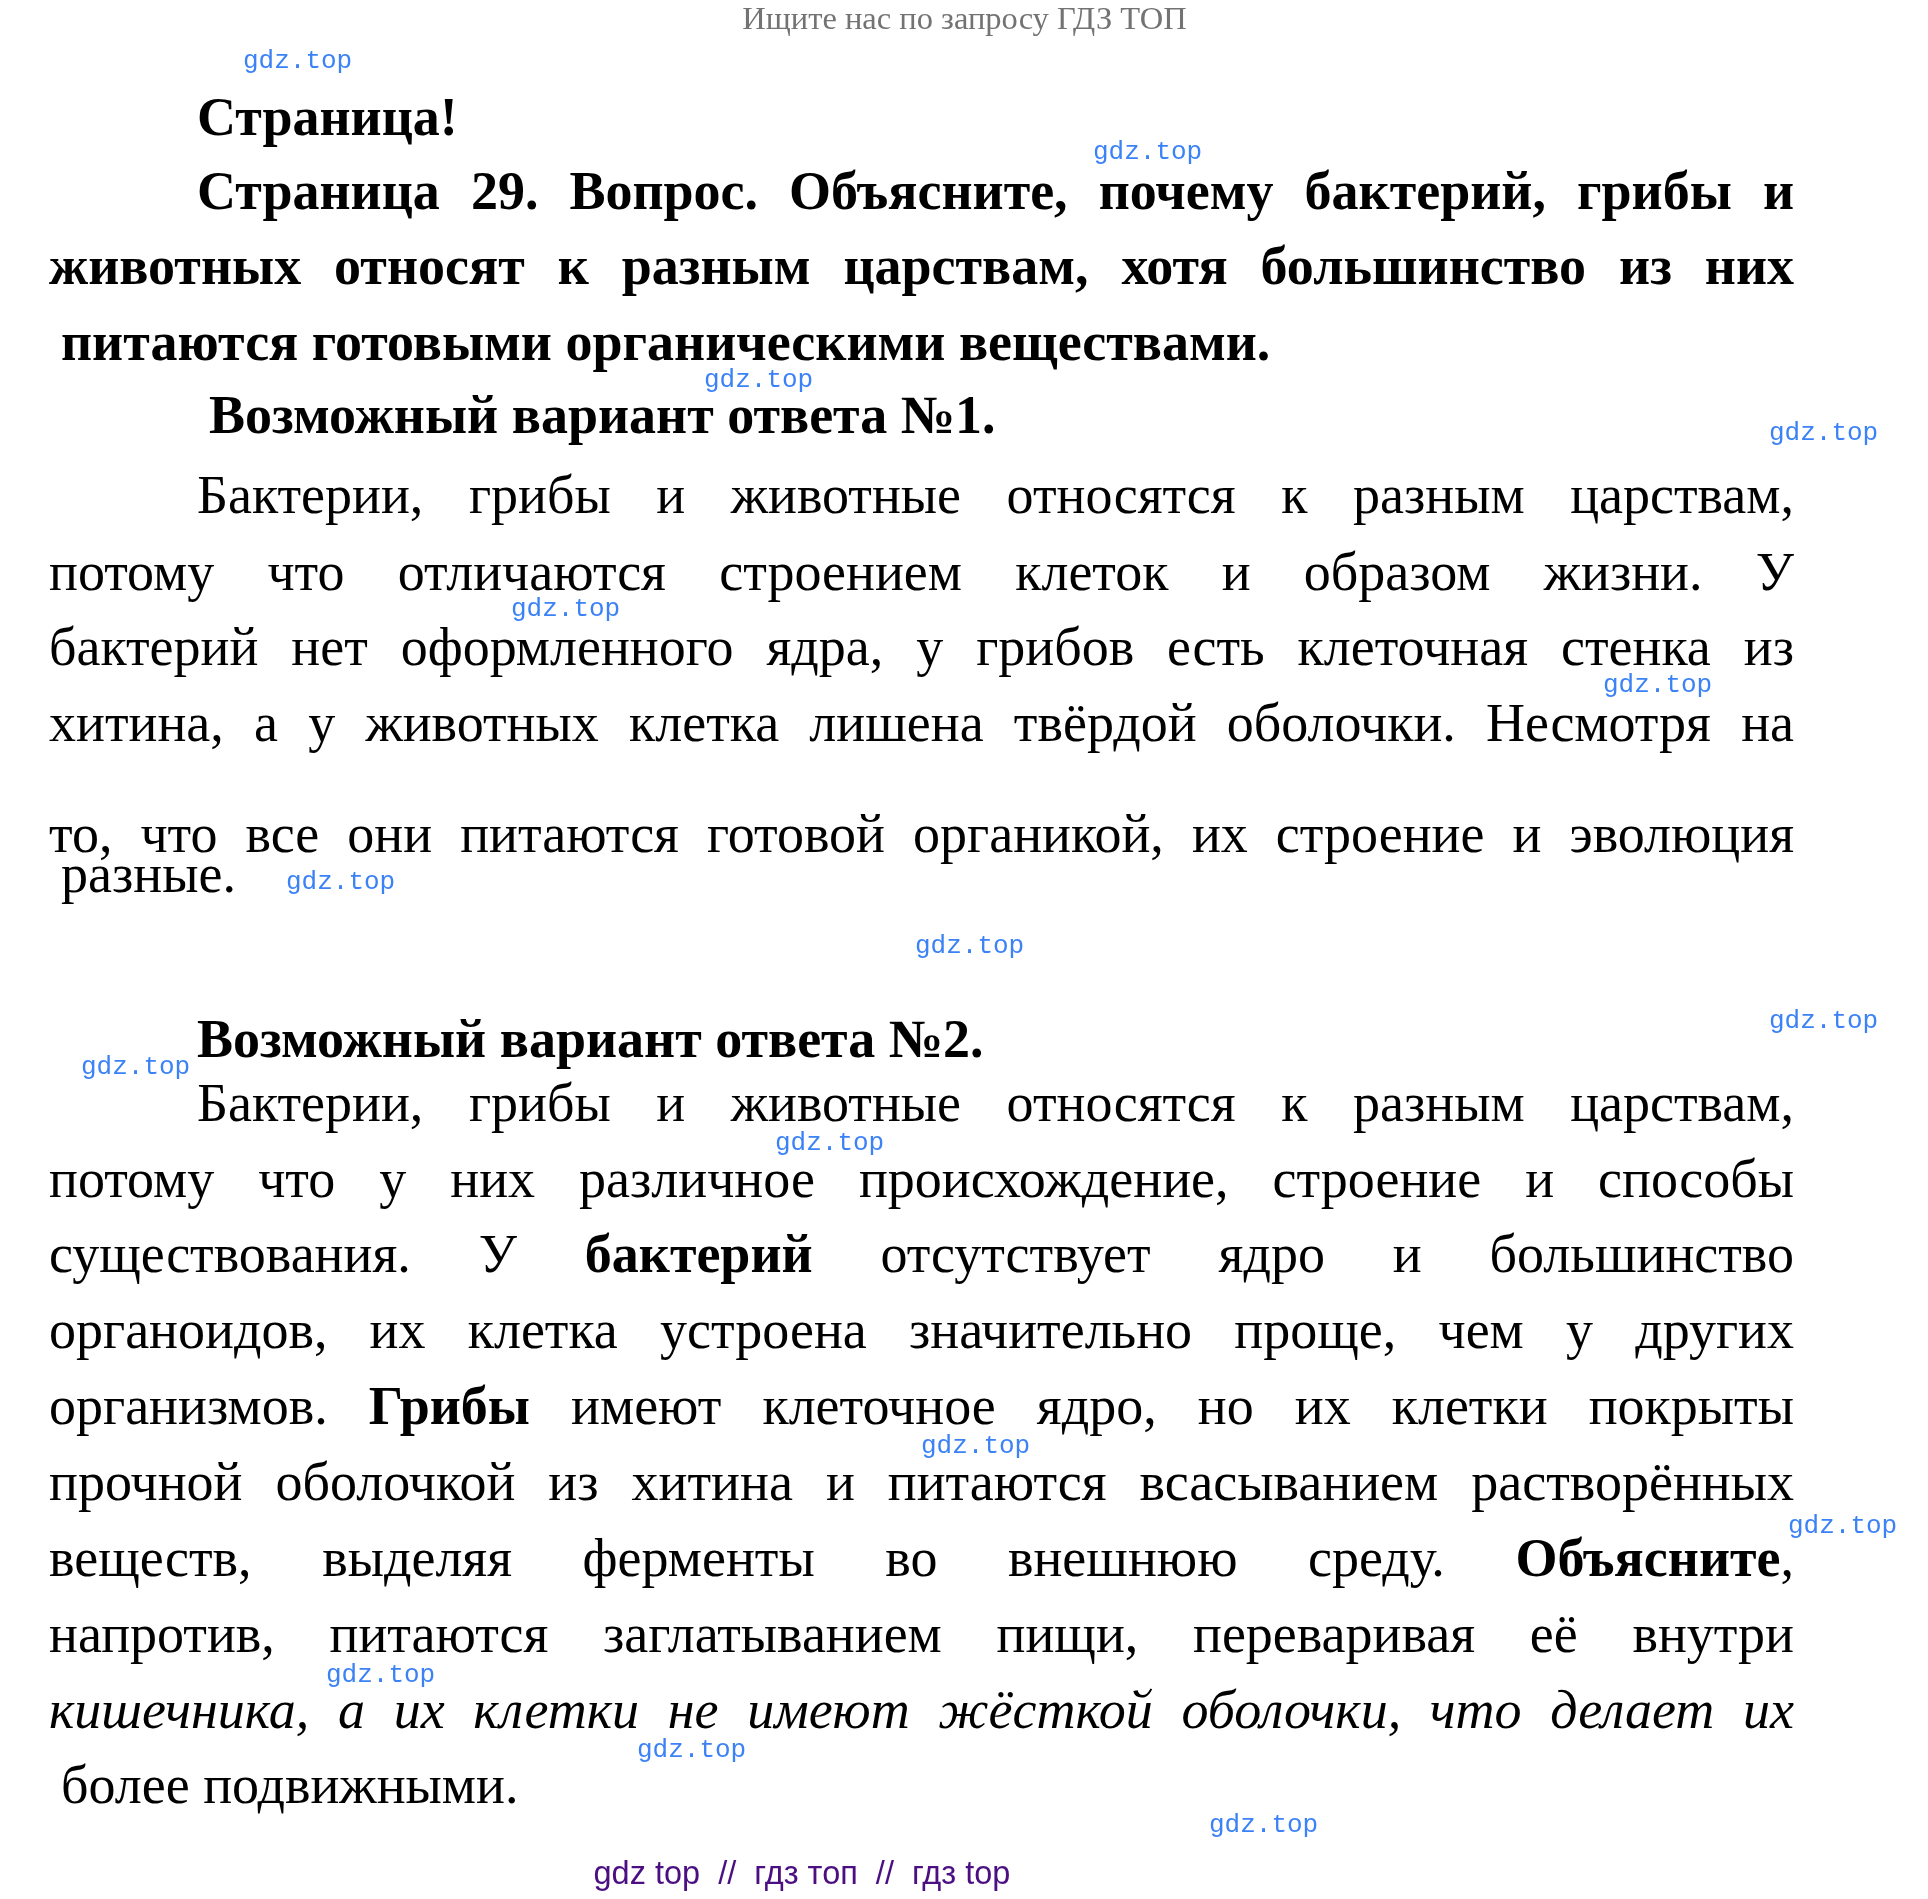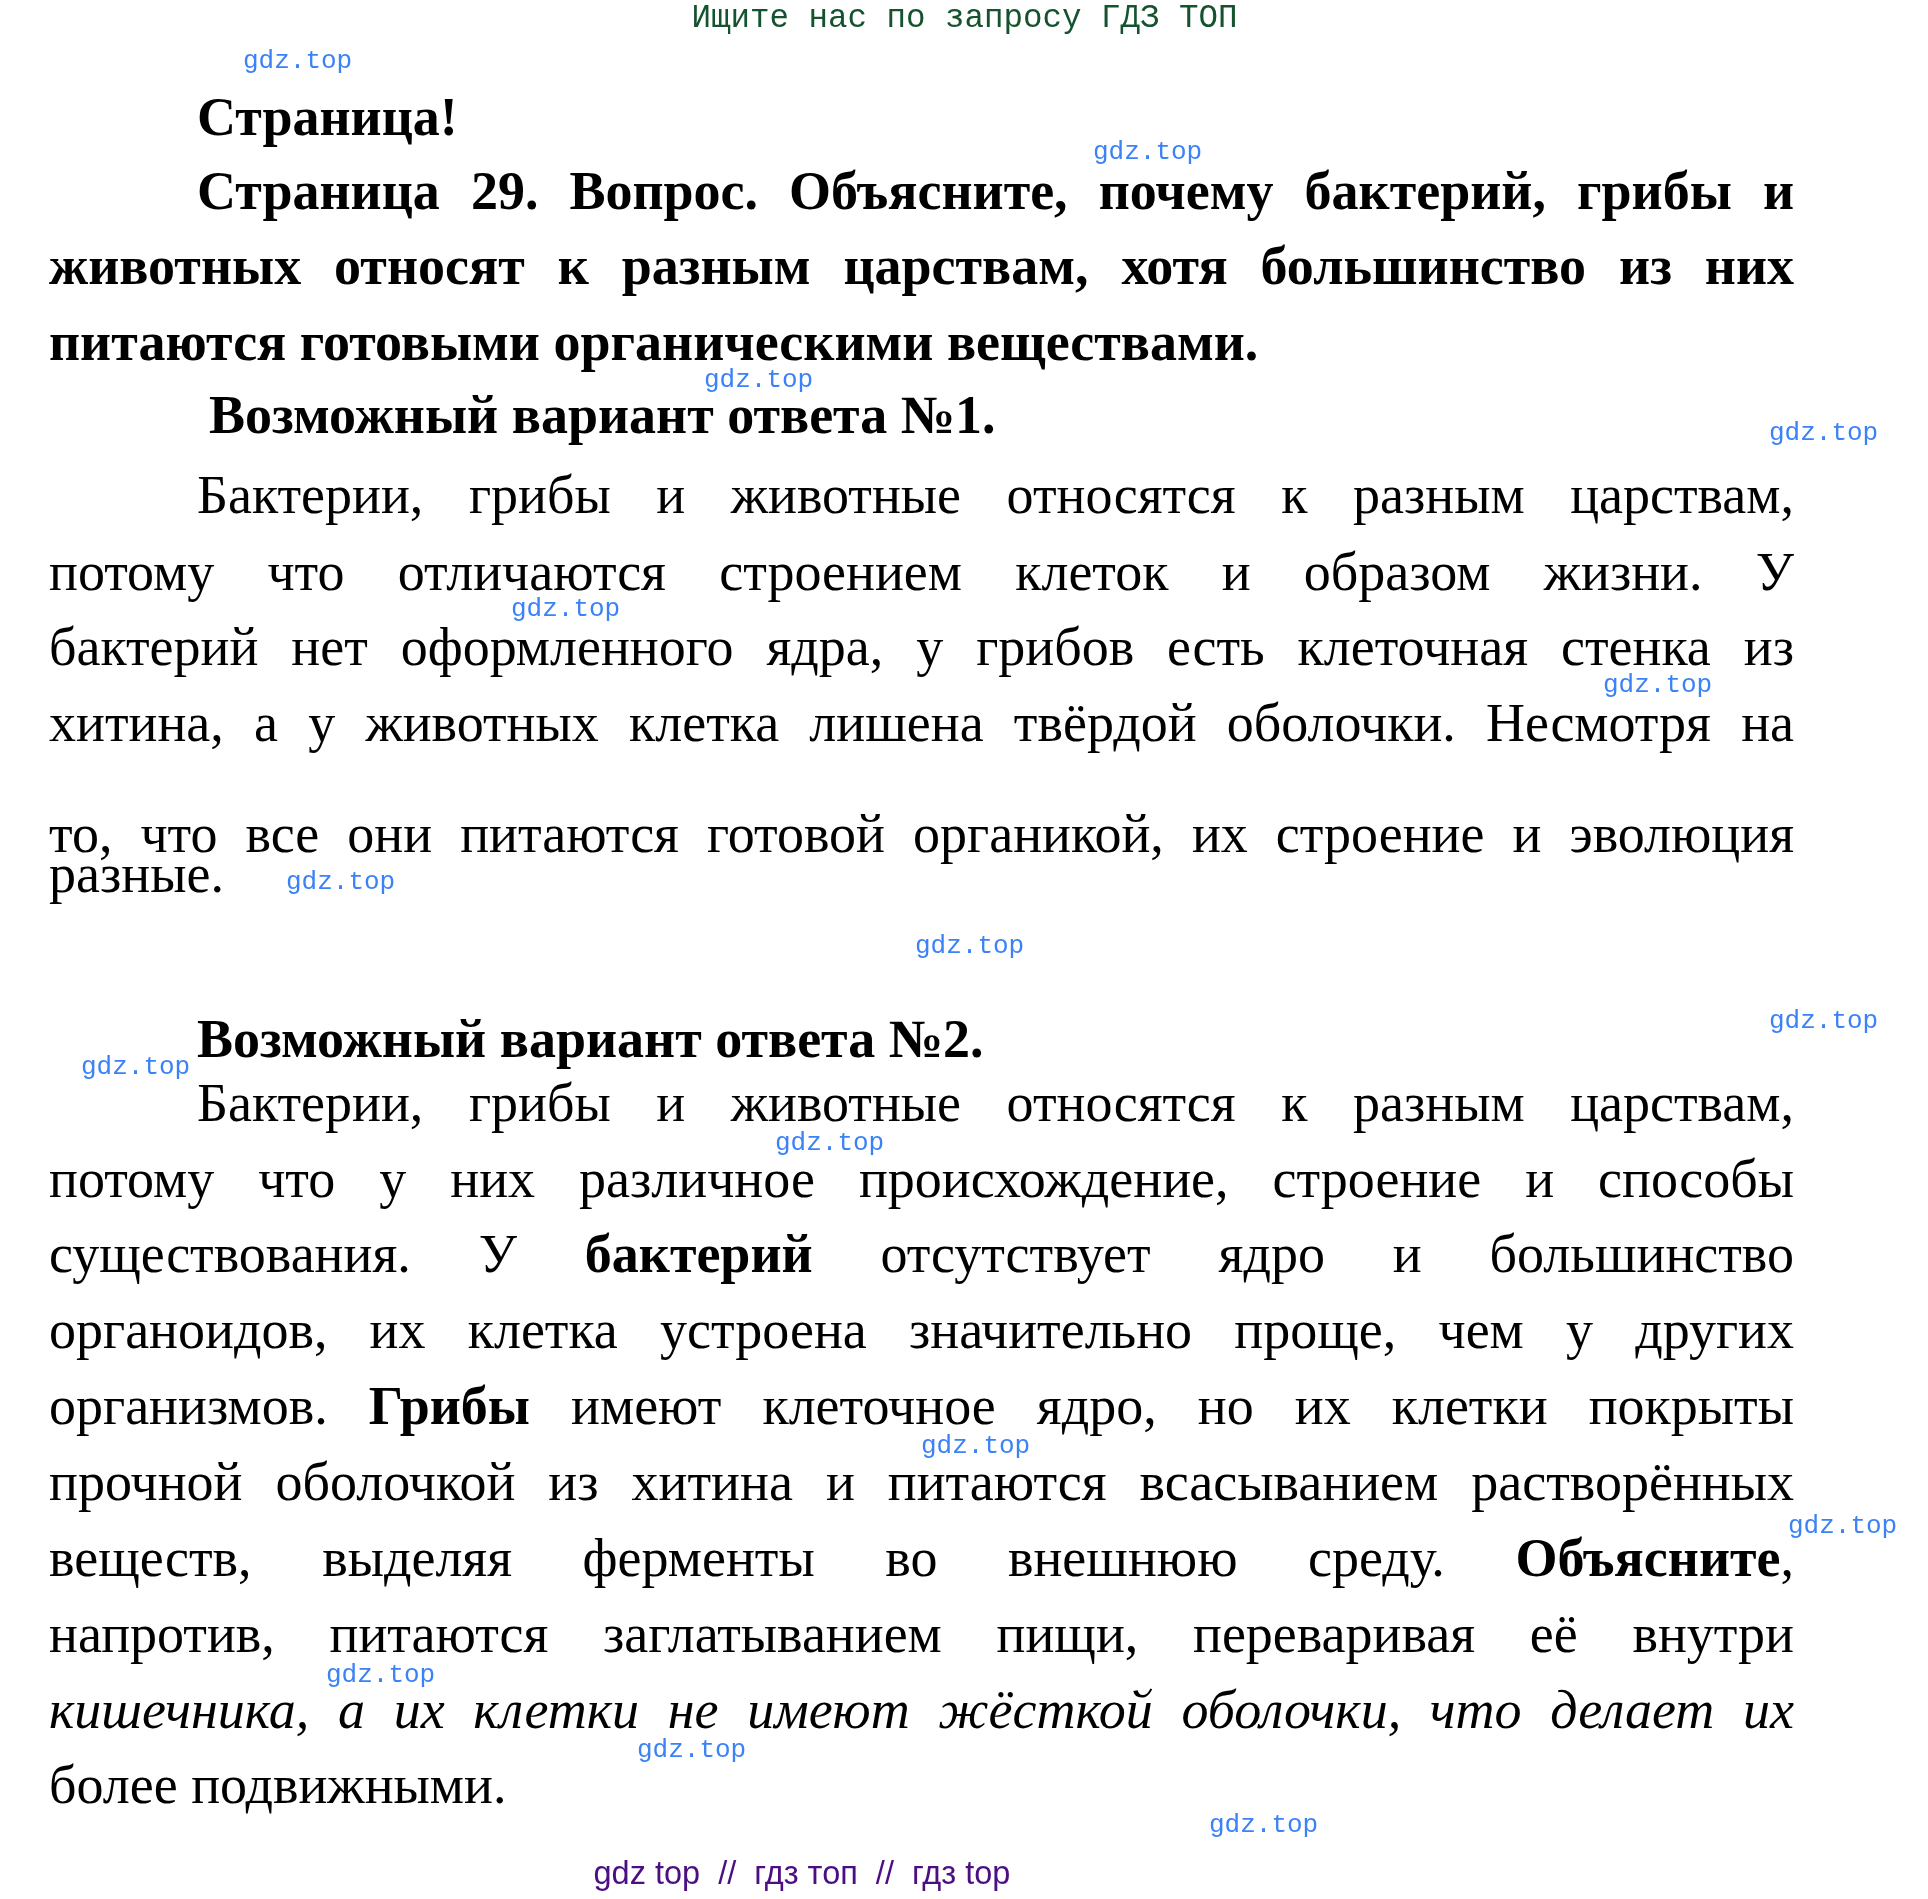--- a/index.html
+++ b/index.html
@@ -1,33 +1,33 @@
 <!DOCTYPE html>
 <html><head>
 <meta charset="utf-8">
 <style>
   html, body { margin: 0; padding: 0; background: #ffffff; }
   body { width: 1929px; height: 1899px; position: relative; overflow: hidden; }
   .banner-top {
     position: absolute; top: 0; left: 0; width: 1929px; text-align: center;
-    font-family: Liberation Mono, monospace; font-size: 32.5px; line-height: 37px;
-    color: #14532d;
+    font-family: Liberation Serif, serif; font-size: 32.5px; line-height: 37px;
+    color: #737373;
   }
   .banner-bottom {
     position: absolute; top: 1854px; left: 0; width: 1604px; text-align: center;
     font-family: "Liberation Sans", sans-serif; font-size: 32.5px; line-height: 39px;
     color: #4b0f82; white-space: pre;
   }
   .line {
     position: absolute; left: 49px; width: 1745px;
     font-family: "Liberation Serif", serif; font-size: 54px; line-height: 61px;
     color: #000; white-space: nowrap;
     text-align: justify; text-align-last: justify;
   }
-  .line.last { text-align-last: left; }
+  .line.last { text-align-last: left; margin-left: 12px; }
   .line.indent { left: 197px; width: 1597px; }
   .bold { font-weight: bold; }
   .heading { font-weight: bold; text-align-last: left; }
   .wm {
     position: absolute; font-family: Liberation Mono, monospace;
     font-size: 26px; line-height: 29.6px; color: #3b82f6; white-space: nowrap;
   }
 </style>
 </head>
 <body>

